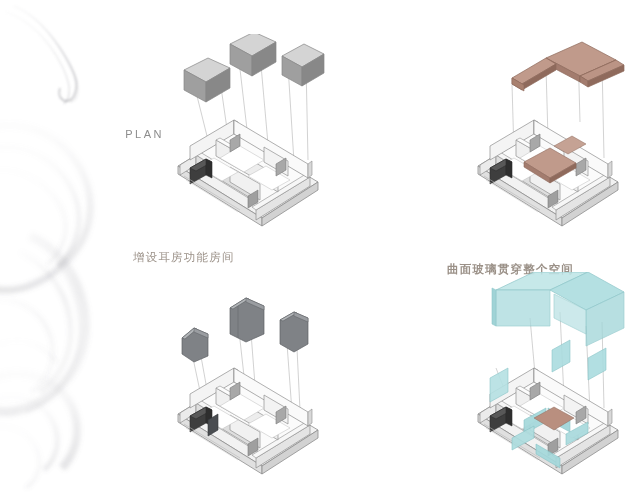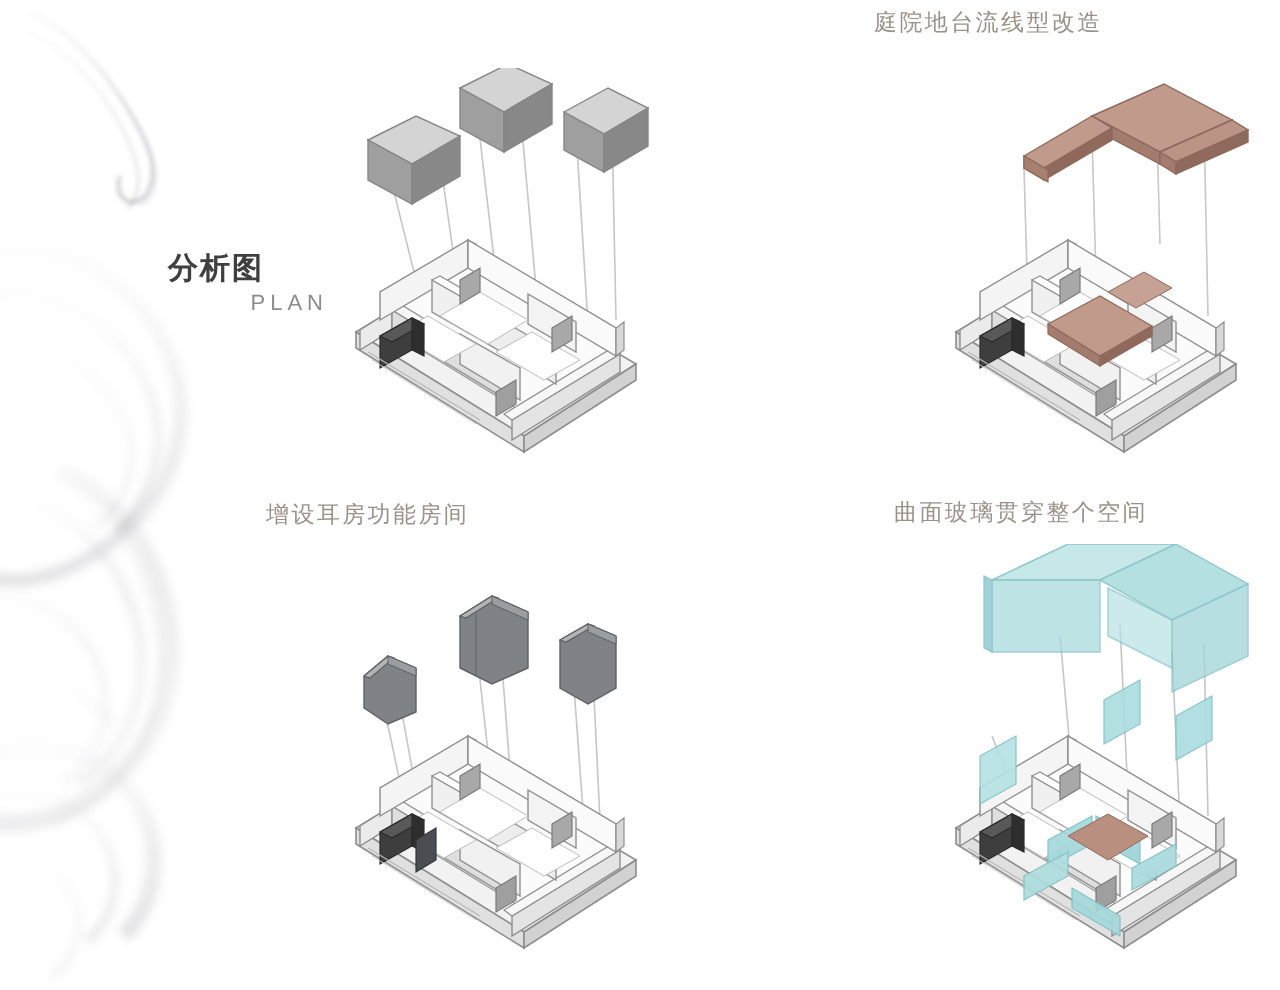--- a/index.html
+++ b/index.html
@@ -27,21 +27,21 @@
 
   
   .caption{
     position:absolute;font-size:11.5px;color:#9b9188;
     letter-spacing:1.2px;white-space:nowrap;
     font-family:"DejaVu Sans","Liberation Sans",sans-serif;
   }
   .cap-tl{left:128px;top:4px;}
   .cap-tr{left:437px;top:4px;}
   .cap-bl{left:133px;top:250px;}
-  .cap-br{left:447px;top:249px;}
+  .cap-br{left:447px;top:262px;font-weight:bold;}
 
   
   .panel{position:absolute;}
   .p-tl{left:168px;top:34px;width:170px;height:200px;}
   .p-tr{left:468px;top:34px;width:170px;height:200px;}
   .p-bl{left:168px;top:282px;width:170px;height:196px;}
   .p-br{left:468px;top:272px;width:170px;height:206px;}
   .panel svg{display:block;width:100%;height:100%;}
 </style>
 </head>
@@ -88,25 +88,23 @@
     </g>
     <g filter="url(#bl2)" fill="none" stroke="url(#smk)">
       <path d="M-16 382 C 10 368 44 372 62 392 C 82 414 82 446 62 468" stroke-width="8" opacity=".34"></path>
       <path d="M-14 404 C 8 392 34 396 48 414 C 62 432 60 456 44 470" stroke-width="4.5" opacity=".28"></path>
       <path d="M-16 430 C 4 422 24 428 34 444 C 44 460 40 478 26 488" stroke-width="2.6" opacity=".20"></path>
       <path d="M0 344 C 22 336 44 344 56 362" stroke-width="2" opacity=".18"></path>
     </g>
   </svg>
 
   <div class="plan-title">
-    <div class="cn">分析图</div>
     <div class="en">PLAN</div>
   </div>
 
-  <div class="caption cap-tr">庭院地台流线型改造</div>
   <div class="caption cap-bl">增设耳房功能房间</div>
   <div class="caption cap-br">曲面玻璃贯穿整个空间</div>
 
   <svg width="0" height="0" style="position:absolute" aria-hidden="true">
     <defs>
 
       <g id="base-plan">
 
         <path d="M10 132 L66 98 L150 148 L94 184 Z" fill="#f2f2f2" stroke="#8e8e8e" stroke-width=".8"></path>
         <path d="M10 132 L10 140 L94 192 L94 184 Z" fill="#e0e0e0" stroke="#8e8e8e" stroke-width=".8"></path>

